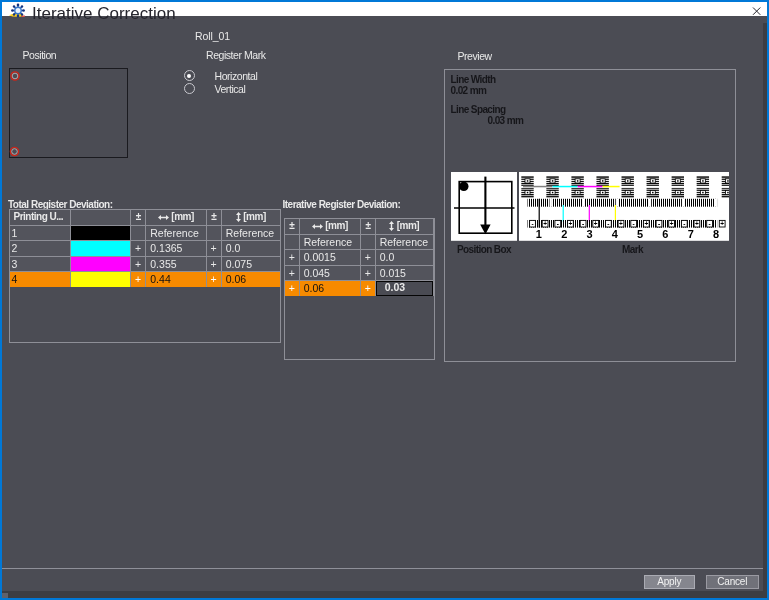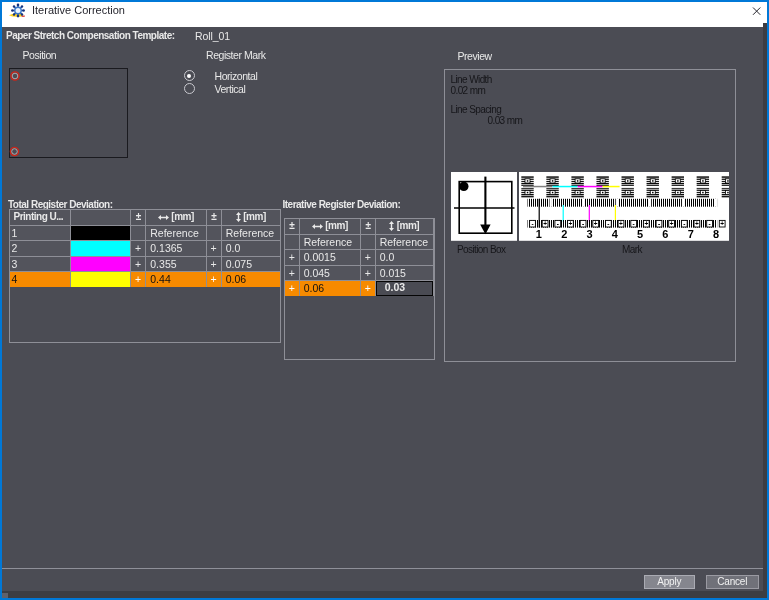--- a/index.html
+++ b/index.html
@@ -5,29 +5,29 @@
   * { margin:0; padding:0; box-sizing:border-box; }
   html,body { width:769px; height:600px; overflow:hidden; }
   body { font-family:"Liberation Sans", sans-serif; }
   #win {
     position:relative; width:769px; height:600px;
     background:#4b4c54;
   }
   #winborder { position:absolute; left:0; top:0; width:769px; height:600px;
     border:2px solid #0078d7; z-index:50; pointer-events:none; }
   #titlebar {
-    position:absolute; left:0; top:0; right:0; height:27px;
+    position:absolute; left:0; top:0; right:0; height:16px;
     background:#ffffff; color:#26262e;
-    font-size:11px;
+    font-size:17px;
   }
   #titlebar .ttl { position:absolute; left:32px; top:4px; }
   #closex { position:absolute; right:5px; top:2px; width:18px; height:17px; }
   .lbl { position:absolute; color:#e9e9e9; font-size:10.5px; letter-spacing:-0.45px;padding-left:14px; }
   .blbl { position:absolute; color:#e9e9e9; font-size:10px; font-weight:bold; letter-spacing:-0.5px; }
-  .darklbl { position:absolute; color:#16161a; font-size:10px; font-weight:normal; letter-spacing:-0.6px;text-align:right; }
+  .darklbl { position:absolute; color:#16161a; font-size:10px; font-weight:bold; letter-spacing:-0.6px;text-align:right; }
   
   #rstrip { position:absolute; right:0; top:22.5px; width:6px; bottom:0; background:#3c3d43; }
   #bstrip { position:absolute; left:0; right:0; bottom:2px; height:7px; background:#3c3d43; }
   #grip  { position:absolute; left:1px; bottom:2.5px; width:7px; height:4.5px; background:#60616b; }
 
   
   #posbox { position:absolute; left:8.5px; top:68px; width:119.5px; height:89.5px;
             border:1px solid #1a1a1f; }
   
   .radio { position:absolute; width:11px; height:11px; border-radius:50%;
@@ -79,21 +79,20 @@
       <circle cx="13" cy="11.5" r="1.2" fill="#16357e"></circle>
       <circle cx="5" cy="11.5" r="1.2" fill="#16357e"></circle>
       <circle cx="13" cy="3.5" r="1.2" fill="#16357e"></circle>
     </svg>
     <span class="ttl">Iterative Correction</span>
     <svg id="closex" viewBox="0 0 18 17">
         <path d="M7 5.5 L14.3 12.8 M14.3 5.5 L7 12.8" stroke="#26262e" stroke-width="1" fill="none"></path>
       </svg>
   </div>
 
-  <div class="blbl" style="left:6px; top:29.5px;">Paper Stretch Compensation Template:</div>
   <div class="lbl" style="left:181px; top:29.5px; letter-spacing:-0.1px;">Roll_01</div>
   <div class="lbl" style="left:8.5px; top:49px;">Position</div>
   <div class="lbl" style="left:192px; top:49px;">Register Mark</div>
   <div class="lbl" style="left:443.5px; top:50px;">Preview</div>
 
   <div id="posbox"></div>
   <svg style="position:absolute;left:8px;top:69px" width="16" height="90" viewBox="0 0 16 90">
     <circle cx="7" cy="7" r="4.1" fill="none" stroke="#cd2418" stroke-width="1.4"></circle>
     <circle cx="7" cy="7" r="2.8" fill="none" stroke="#b4b4b8" stroke-width="0.9"></circle>
     <circle cx="6.5" cy="82.5" r="4.1" fill="none" stroke="#cd2418" stroke-width="1.4"></circle>

